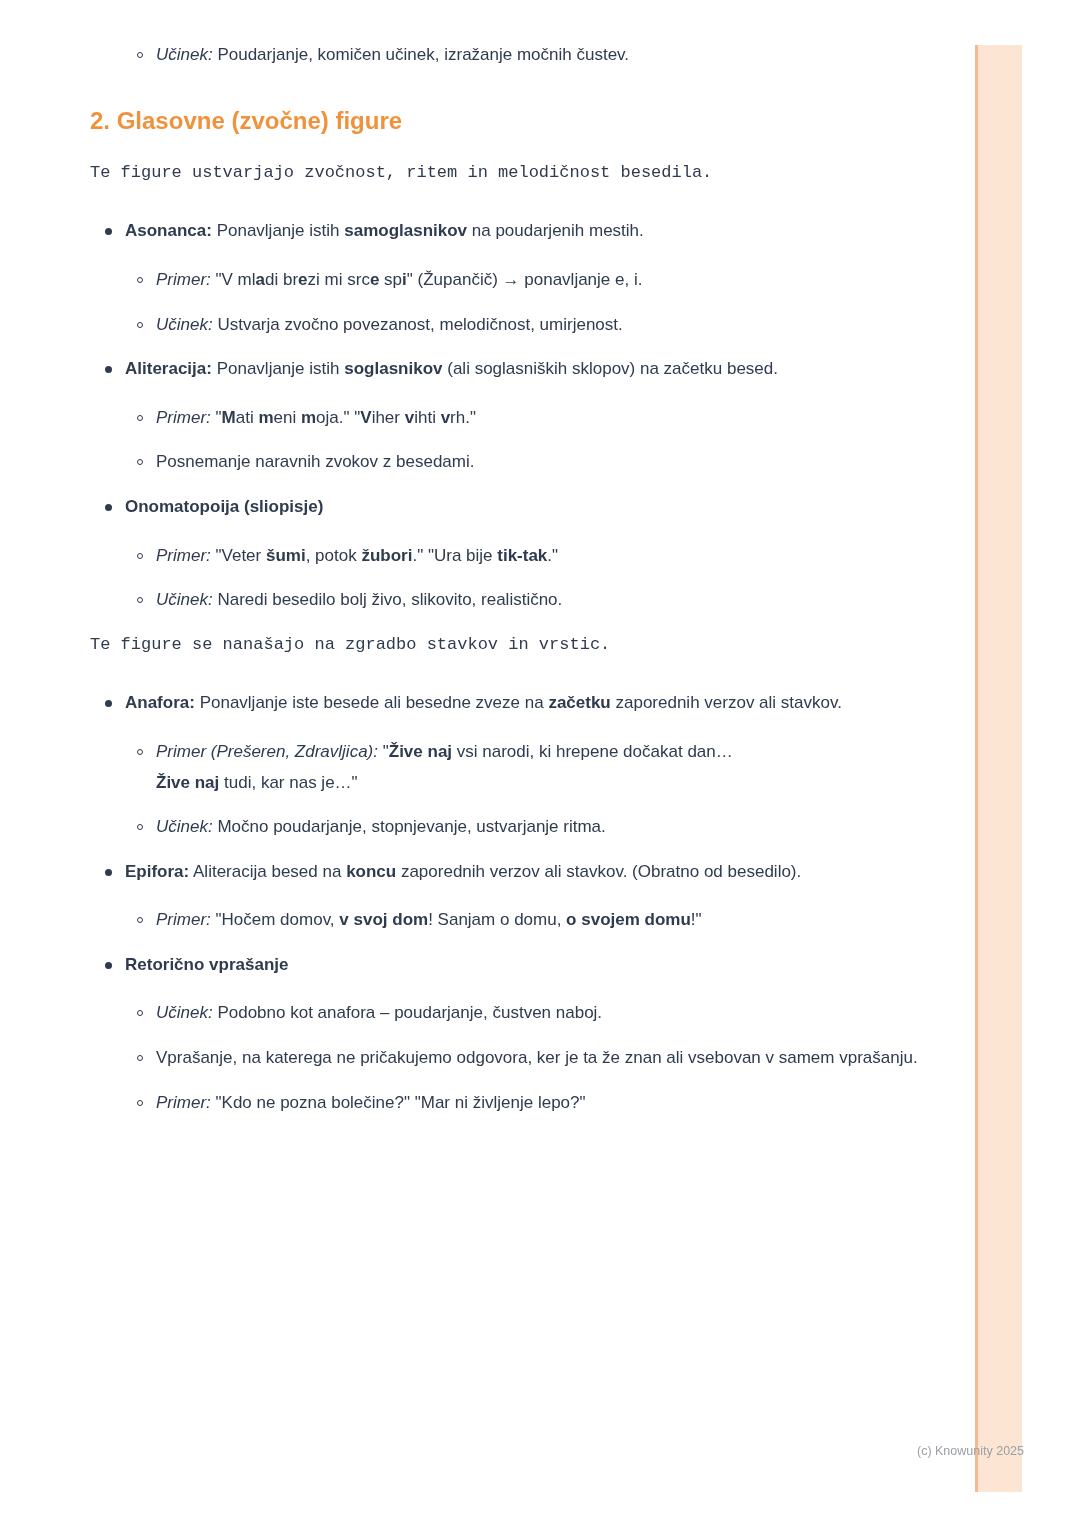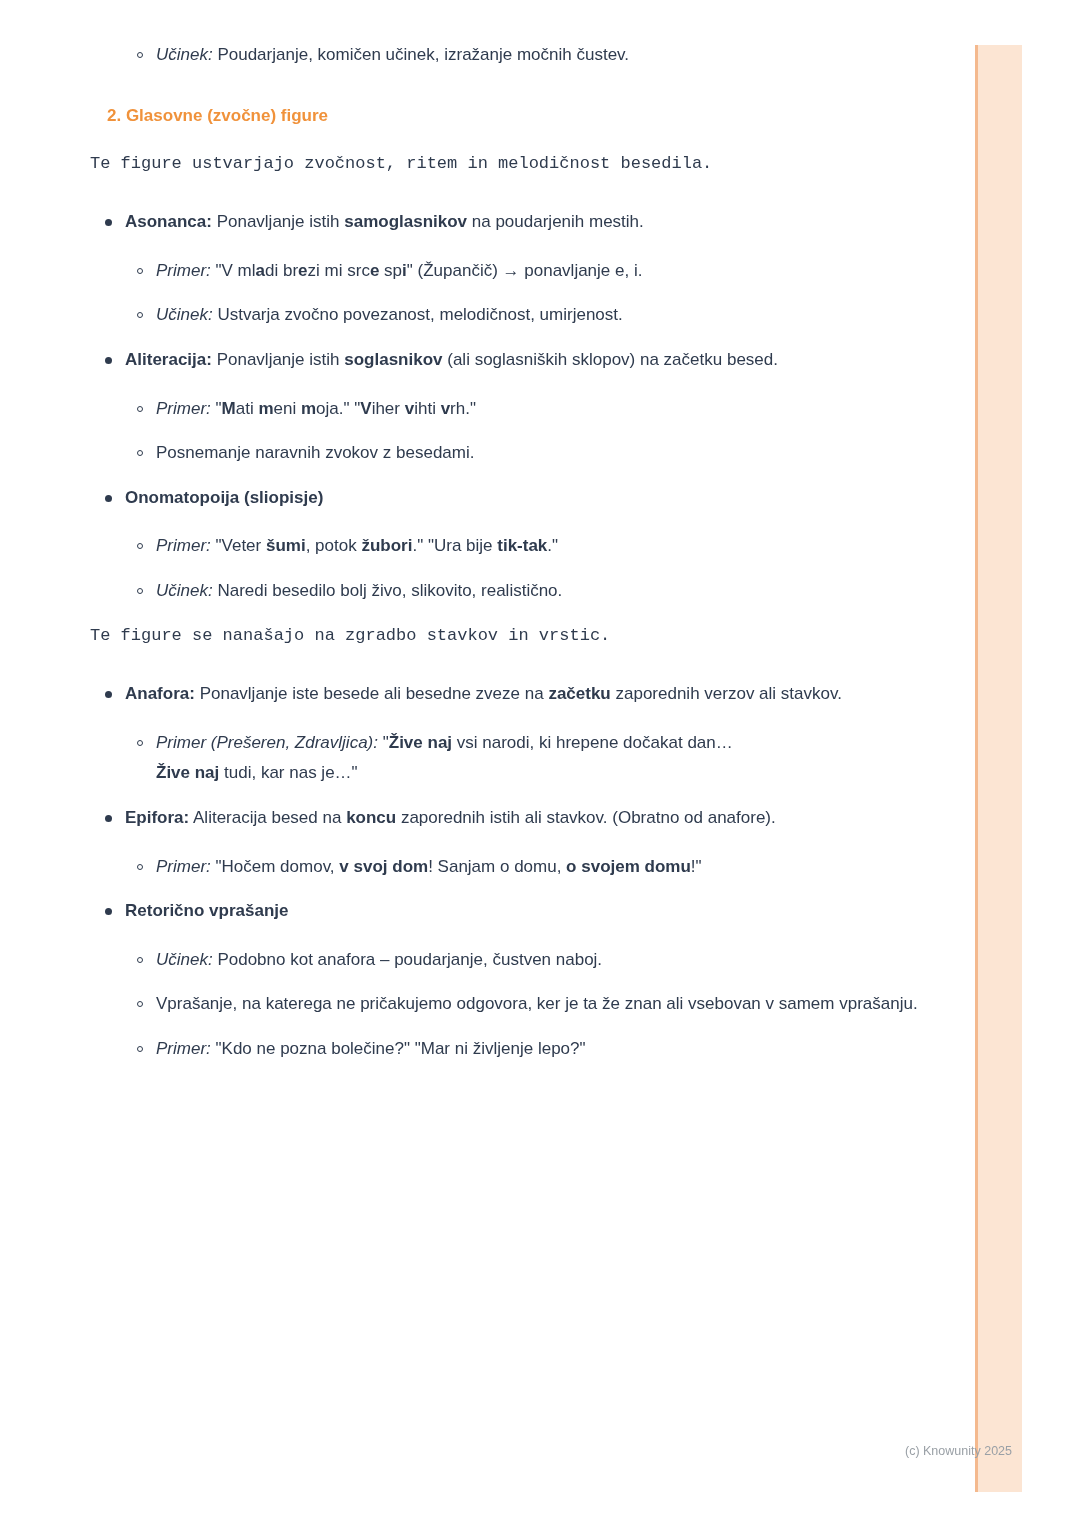--- a/index.html
+++ b/index.html
@@ -23,37 +23,37 @@
     position:absolute;left:975px;top:45px;width:47px;height:1447px;
     background:var(--stripe);
     border-left:3px solid var(--stripe-edge);
     z-index:0;
   }
   .content{
     position:absolute;left:90px;top:40px;width:845px;z-index:1;
   }
   h2{
     color:var(--accent);
-    font-size:17px;line-height:1.3;
-    margin:34px 17px 22px;
+    font-size:24px;line-height:1.3;
+    margin:34px 0 22px;
     font-weight:700;
   }
   p{margin:0 0 28px;font-family:Liberation Mono, monospace;}
   .li{display:flex;margin:0 0 14px;}
   .l1{padding-left:15px;margin-top:10px;margin-bottom:18px;justify-content:flex-end;}
   .l2{padding-left:47px;}
   .marker{flex:0 0 auto;border-radius:50%;margin:12px 13px 0 0;}
   .dot{width:7px;height:7px;background:var(--text);}
   .circ{width:6px;height:6px;border:1.7px solid var(--text);}
   .txt{flex:1;}
   .justify{text-align:justify;}
   .b{font-weight:700;}
   .i{font-style:italic;}
   .footer{
-    position:absolute;right:68px;bottom:66px;
+    position:absolute;right:56px;bottom:66px;
     font-size:12.5px;color:var(--muted);z-index:2;
   }
 </style>
 </head>
 <body>
 
 <div class="stripe"></div>
 
 <main class="content" id="content">
     <div class="li l2">
@@ -100,23 +100,27 @@
     </div>
     <p>Te figure se nanašajo na zgradbo stavkov in vrstic.</p>
     <div class="li l1">
       <span class="marker dot"></span>
       <div class="txt justify"><span class="b">Anafora:</span><span> Ponavljanje iste besede ali besedne zveze na </span><span class="b">začetku</span><span> zaporednih verzov ali stavkov.</span></div>
     </div>
     <div class="li l2">
       <span class="marker circ"></span>
       <div class="txt"><span class="i">Primer (Prešeren, Zdravljica):</span><span> "</span><span class="b">Žive naj</span><span> vsi narodi, ki hrepene dočakat dan…</span><br><span class="b">Žive naj</span><span> tudi, kar nas je…"</span></div>
     </div>
+    <div class="li l2">
+      <span class="marker circ"></span>
+      <div class="txt"><span class="i">Učinek:</span><span> Močno poudarjanje, stopnjevanje, ustvarjanje ritma.</span></div>
+    </div>
     <div class="li l1">
       <span class="marker dot"></span>
-      <div class="txt justify"><span class="b">Epifora:</span><span> Aliteracija besed na </span><span class="b">koncu</span><span> zaporednih istih ali stavkov. (Obratno od anafore).</span></div>
+      <div class="txt justify"><span class="b">Epifora:</span><span> Aliteracija besed na </span><span class="b">koncu</span><span> zaporednih verzov ali stavkov. (Obratno od besedilo).</span></div>
     </div>
     <div class="li l2">
       <span class="marker circ"></span>
       <div class="txt"><span class="i">Primer:</span><span> "Hočem domov, </span><span class="b">v svoj dom</span><span>! Sanjam o domu, </span><span class="b">o svojem domu</span><span>!"</span></div>
     </div>
     <div class="li l1">
       <span class="marker dot"></span>
       <div class="txt"><span class="b">Retorično vprašanje</span></div>
     </div>
     <div class="li l2">

